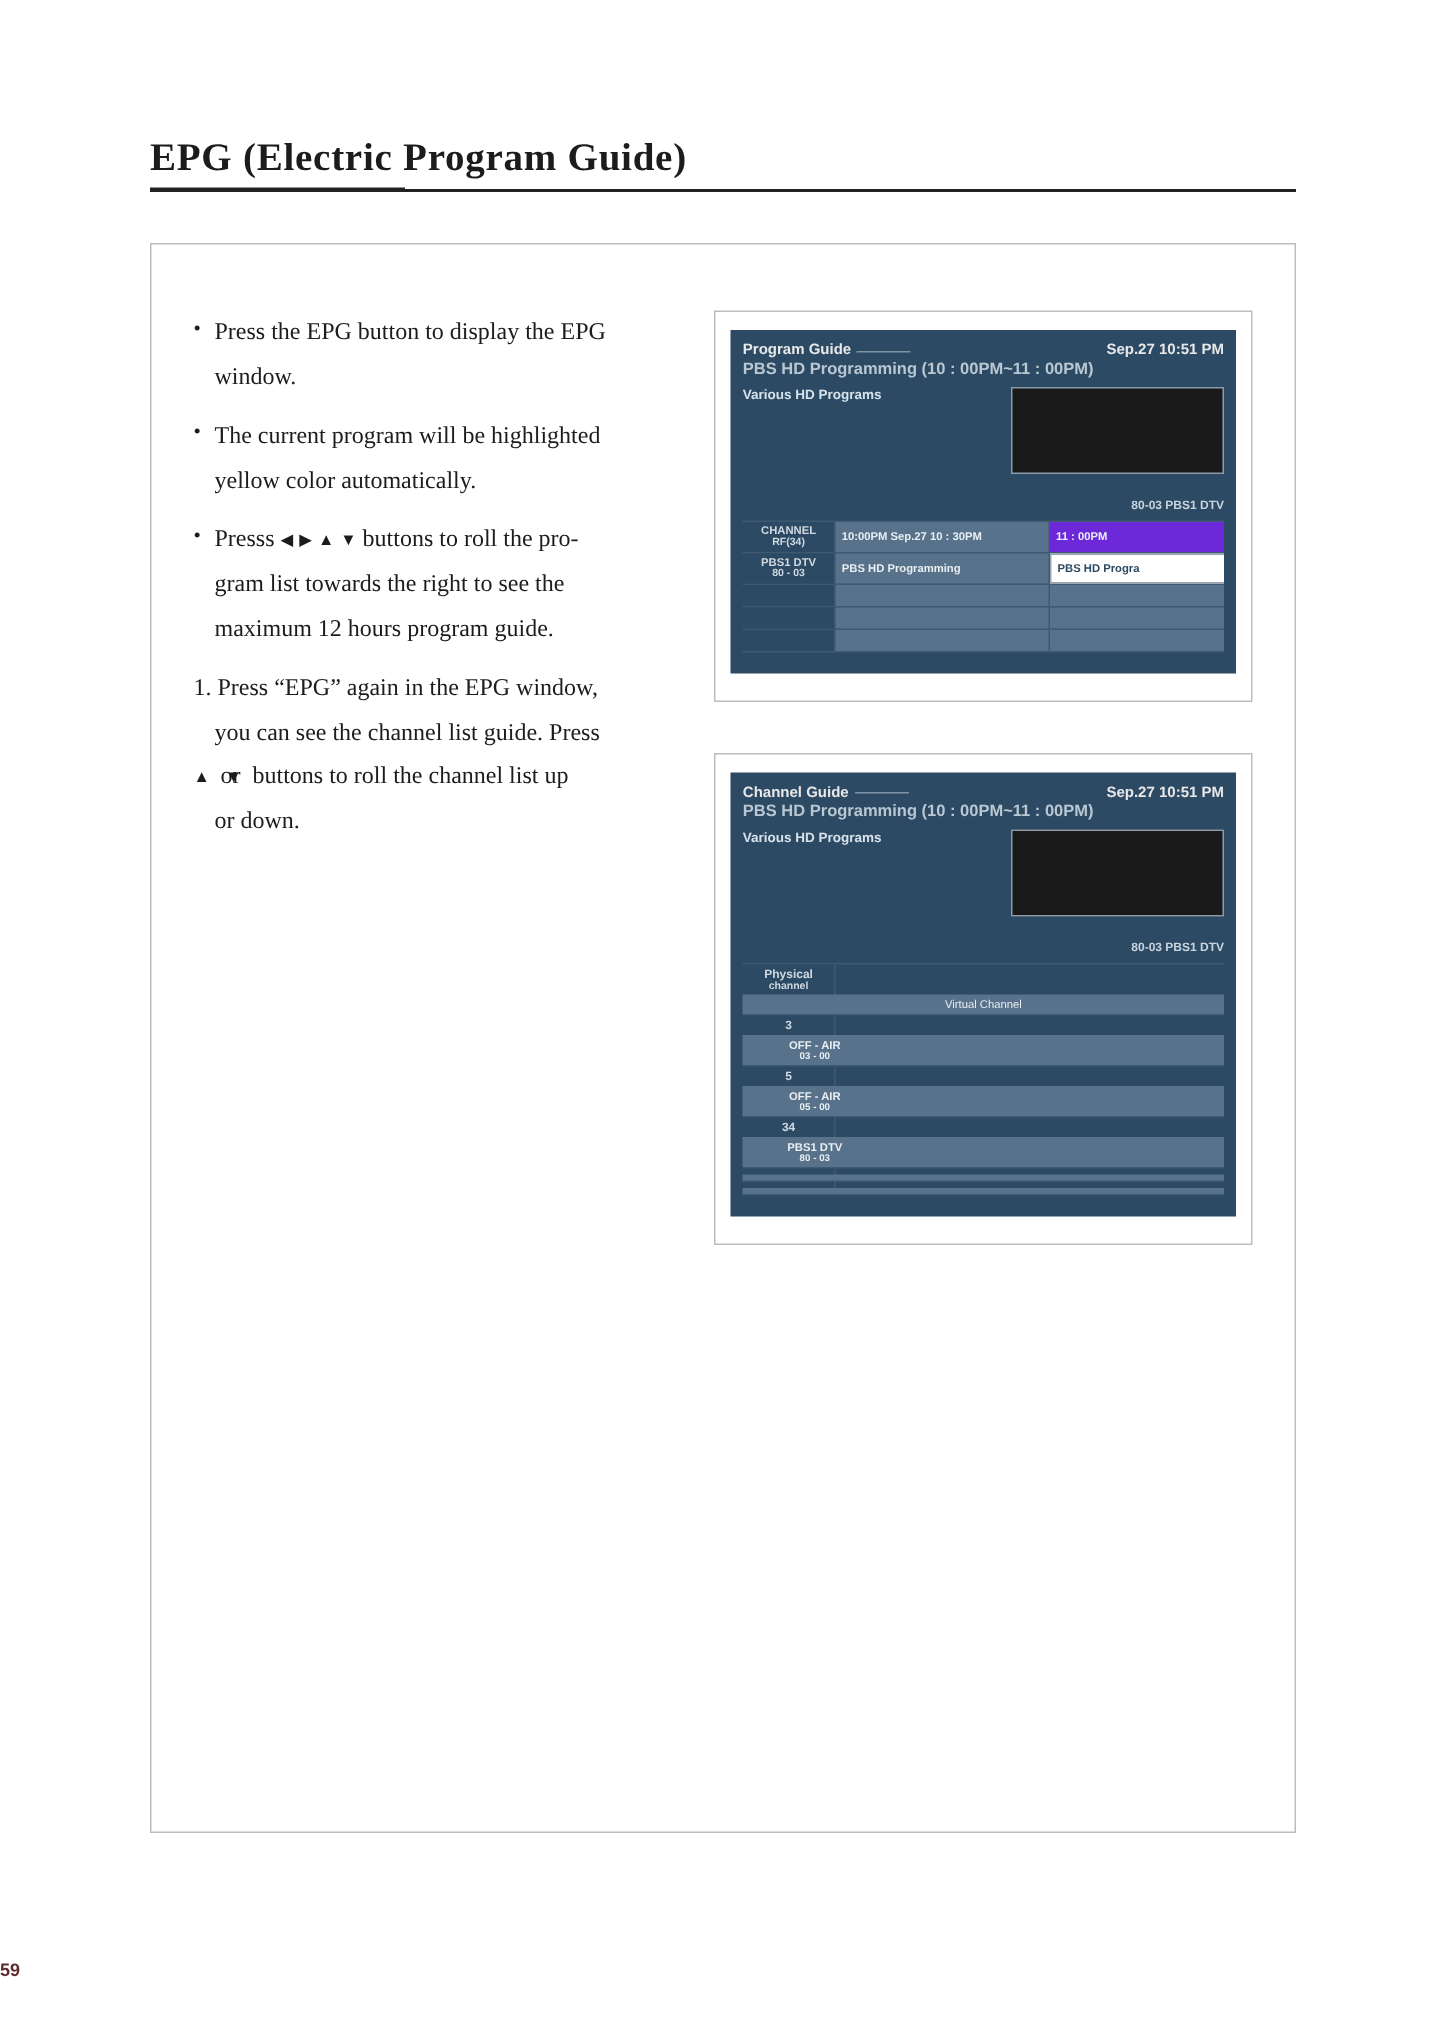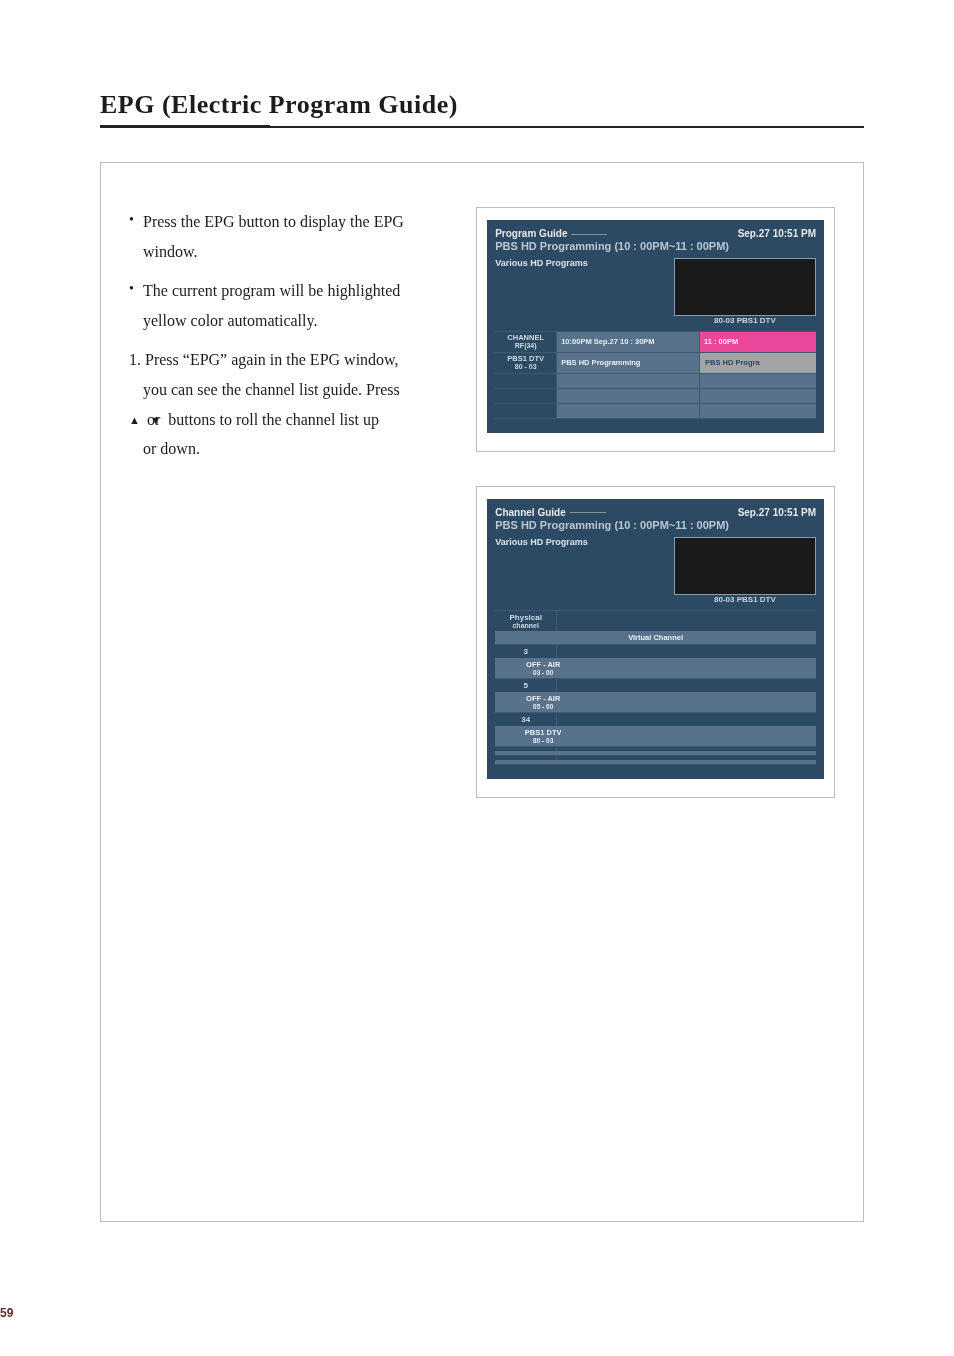--- a/index.html
+++ b/index.html
@@ -23,39 +23,39 @@
   .shot-outer { border: 1px solid #bdbdbd; padding: 12px 10px 18px 10px; margin-bottom: 34px; }
   .osd { background: #2c4a63; color: #d8e2ea; font-family: Arial, Helvetica, sans-serif; font-size: 9px; padding: 8px 8px 14px 8px; }
   .osd-header { display: flex; justify-content: space-between; font-size: 10px; font-weight: bold; color: #e8e8e8; }
   .osd-title { position: relative; }
   .osd-title::after { content: ""; display: block; position: absolute; left: 100%; top: 50%; width: 36px; height: 1px; background: #7e94a5; margin-left: 4px; }
   .osd-sub { font-size: 11px; font-weight: bold; margin-top: 1px; margin-bottom: 6px; color: #b8c7d2; }
   .osd-top { display: flex; gap: 8px; }
   .osd-desc { flex: 1.2; font-size: 9px; font-weight: bold; color: #d8e2ea; }
   .osd-thumb { flex: 1; }
   .thumb-box { height: 58px; background: #1a1a1a; border: 1px solid #8b9ba8; }
-  .thumb-cap { text-align: center; font-size: 8px; font-weight: bold; color: #c8d4dd; margin-top: 0; }
+  .thumb-cap { text-align: right; font-size: 8px; font-weight: bold; color: #c8d4dd; margin-top: 16px; }
   .osd-grid { margin-top: 6px; }
   .osd-row { display: flex; border-top: 1px solid #3d5a72; }
   .osd-row:last-child { border-bottom: 1px solid #3d5a72; }
   .cell { padding: 2px 3px; font-size: 7.5px; line-height: 1.1; border-right: 1px solid #3d5a72; }
   .cell:last-child { border-right: none; }
   .label-cell { width: 62px; background: #2c4a63; color: #cfd9e1; font-weight: bold; text-align: center; }
   .label-cell .sub { display: block; font-size: 7px; }
   .slot1 { flex: 1.4; background: #57728a; color: #e9eef3; font-weight: bold; display: flex; align-items: center; padding-left: 4px; }
-  .slot2 { width: 116px; background: #ec4899; color: #e9eef3; font-weight: bold; display: flex; align-items: center; padding-left: 4px; }
-  .slot-hi { background: #a3a3a3; color: #2c4a63; border: 1px solid #9aa6af; }
+  .slot2 { width: 116px; background: #6d28d9; color: #e9eef3; font-weight: bold; display: flex; align-items: center; padding-left: 4px; }
+  .slot-hi { background: #ffffff; color: #2c4a63; border: 1px solid #9aa6af; }
   .empty-row .cell { height: 14px; background: #57728a; }
   .empty-row .label-cell { background: #2c4a63; }
   .ch-row { display: flex; border-top: 1px solid #3d5a72; flex-direction: column; }
   .ch-row:last-child { border-bottom: 1px solid #3d5a72; }
   .ch-left { width: 62px; background: #2c4a63; color: #cfd9e1; font-weight: bold; text-align: center; font-size: 8px; padding: 2px 0; border-right: 1px solid #3d5a72; }
   .ch-left .sub { display: block; font-size: 7px; }
   .ch-right { flex: 1; background: #57728a; color: #e9eef3; font-size: 7.5px; padding: 2px 4px; display: flex; align-items: center; }
-  .ch-header .ch-right { justify-content: center; font-weight: bold; }
+  .ch-header .ch-right { justify-content: center; font-weight: normal; }
   .vc { width: 88px; text-align: center; font-weight: bold; }
   .vc .sub { display: block; font-size: 6.5px; }
   .vc-rest { flex: 1; }
   .ch-empty .ch-right { height: 14px; }
   .pagenum { position: absolute; bottom: 36px; left: 0; right: 0; text-align: left; font-family: Arial, sans-serif; font-size: 12px; font-weight: bold; color: #5f2a2a; }
 </style>
 </head>
 <body>
 
 <div class="page">
@@ -71,20 +71,30 @@
       <div class="left">
         <ul class="bullets">
           <li>
             <span>Press the EPG button to display the EPG</span><br>
             <span>window.</span>
           </li>
           <li>
             <span>The current program will be highlighted</span><br>
             <span>yellow color automatically.</span>
           </li>
+          <li>
+            <span>Presss </span>
+            <span class="tri">◀</span>
+            <span class="tri">▶</span>
+            <span class="tri">▲</span>
+            <span class="tri">▼</span>
+            <span> buttons to roll the pro-</span><br>
+            <span>gram list towards the right to see the</span><br>
+            <span>maximum 12 hours program guide.</span>
+          </li>
         </ul>
 
         <div class="step step-first">
           <span>1. Press “EPG” again in the EPG window,</span><br>
           <span>you can see the channel list guide.  Press</span><br>
           <span class="tri">▲</span>
           <span> or </span>
           <span class="tri">▼</span>
           <span>  buttons to roll the channel list up</span><br>
           <span>or down.</span>

